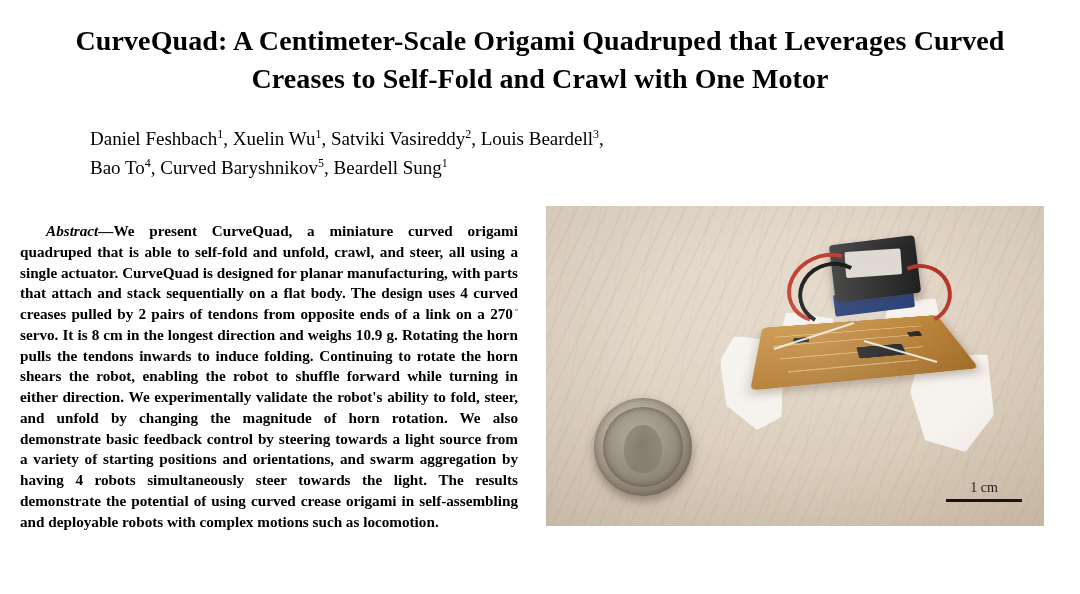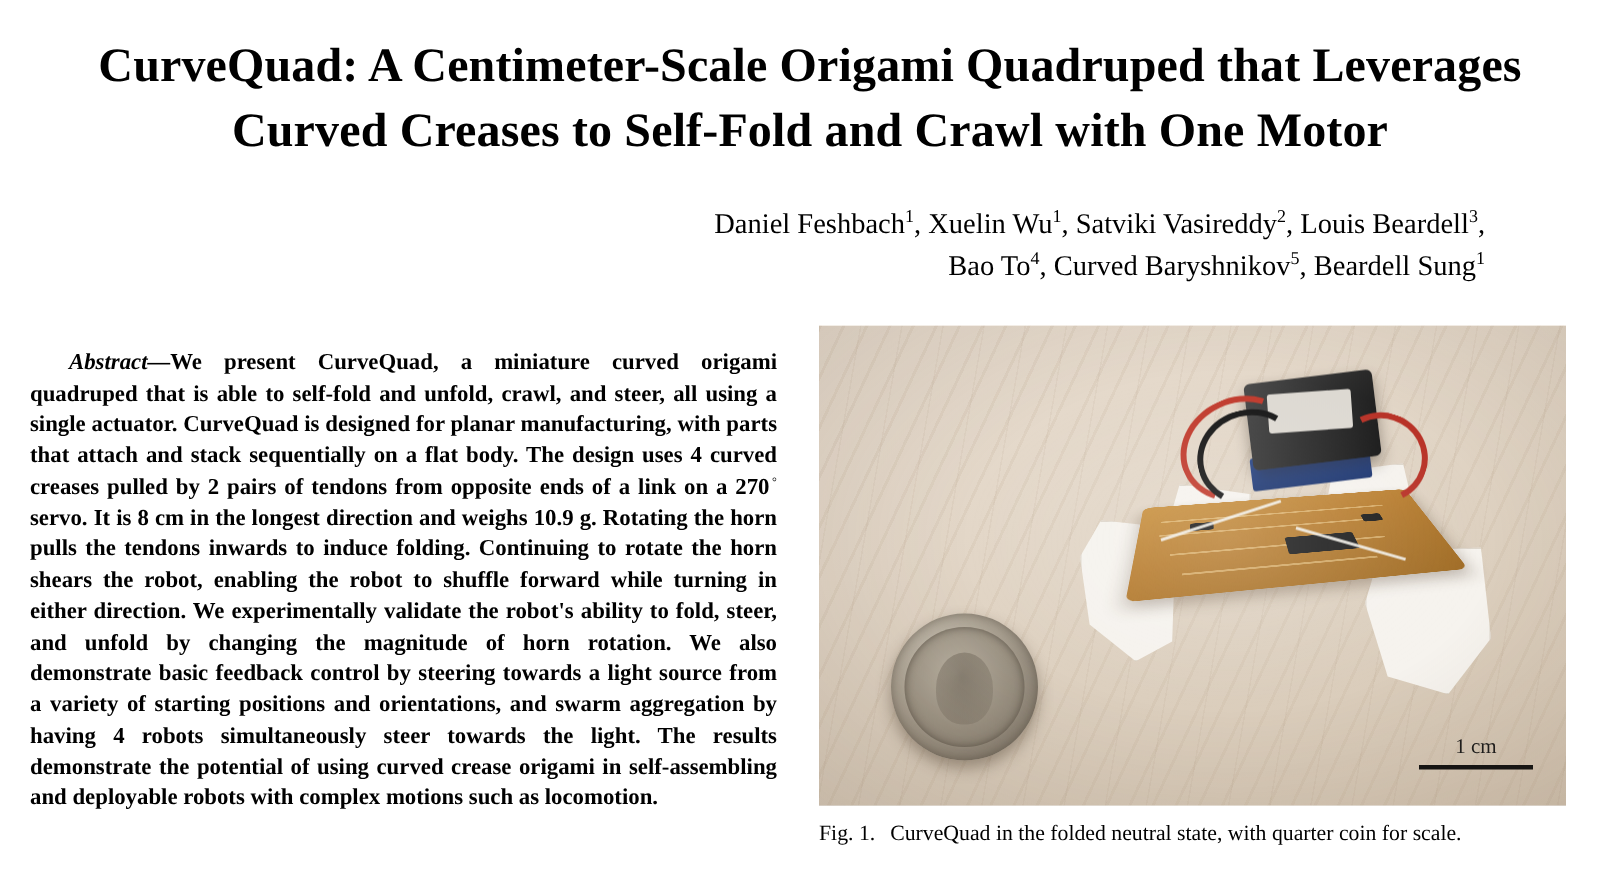--- a/index.html
+++ b/index.html
@@ -16,28 +16,28 @@
   }
   .page {
     position: relative;
     width: 1080px;
     height: 594px;
     padding: 0;
     box-sizing: border-box;
   }
   .title {
     text-align: center;
-    font-size: 32px;
+    font-size: 28px;
     font-weight: bold;
     line-height: 1.34;
     margin: 22px 58px 0 58px;
     letter-spacing: 0.1px;
   }
   .authors {
-    text-align: right;
+    text-align: left;
     font-size: 19px;
     line-height: 1.5;
     margin: 28px 90px 0 90px;
   }
   .authors sup {
     font-size: 12px;
     vertical-align: super;
     line-height: 0;
   }
   .columns {
@@ -312,20 +312,17 @@
           </div>
 
           <div class="scalebar">
             <div>1 cm</div>
             <div class="bar"></div>
           </div>
 
           <div class="vignette"></div>
         </div>
 
-        <div class="figcaption">
-          <span class="fignum">Fig. 1.</span><span>CurveQuad in the folded neutral state, with quarter coin for scale.</span>
-        </div>
       </div>
     </div>
 
   </div>
 </div>
 
 </body></html>

